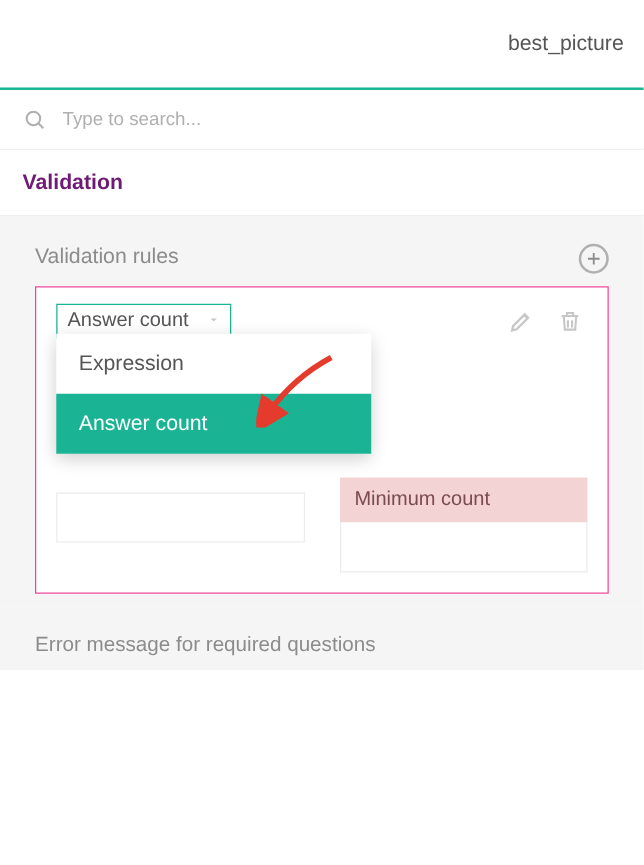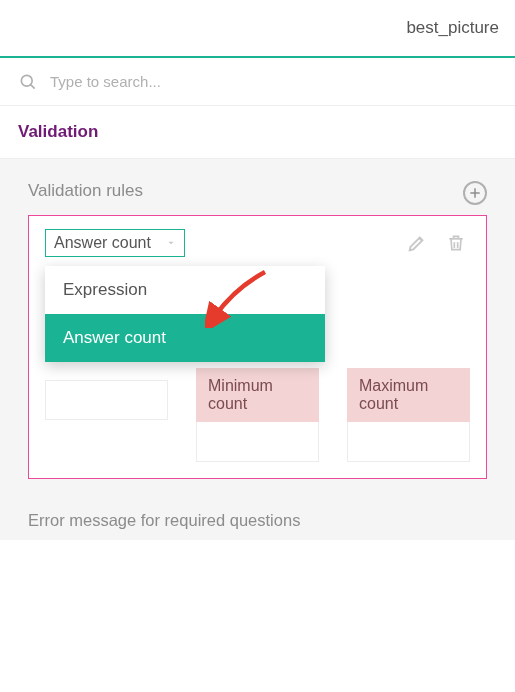--- a/index.html
+++ b/index.html
@@ -1,35 +1,35 @@
 <!DOCTYPE html>
 <html><head>
 <meta charset="utf-8">
 <style>
   * { box-sizing: border-box; margin: 0; padding: 0; }
   html, body { width: 515px; height: 692px; font-family: "Segoe UI", Arial, sans-serif; background: #fff; color: #333; overflow: hidden; }
-  .header { height: 58px; display: flex; align-items: center; justify-content: flex-end; padding: 0 16px 0 0; font-size: 17px; color: #555; border-bottom: 2px solid #1ab394; }
+  .header { height: 72px; display: flex; align-items: center; justify-content: flex-end; padding: 0 16px 0 0; font-size: 17px; color: #555; border-bottom: 2px solid #1ab394; }
   .search-bar { height: 48px; display: flex; align-items: center; padding: 0 18px; gap: 12px; border-bottom: 1px solid #eee; }
   .search-input { flex: 1; border: none; outline: none; font-size: 15px; color: #555; }
   .search-input::placeholder { color: #b0b0b0; }
   .search-icon svg { display: block; }
   .section-title { padding: 16px 18px; font-size: 17px; font-weight: 600; color: #701a75; border-bottom: 1px solid #eee; background: #fff; }
   .validation-area { background: #f5f5f5; padding: 22px 28px 10px 28px; }
   .rules-header { display: flex; align-items: flex-start; justify-content: space-between; margin-bottom: 10px; }
   .rules-header-title { font-size: 17px; color: #8c8c8c; }
   .add-btn { border: 2px solid #b0b0b0; border-radius: 50%; width: 24px; height: 24px; display: flex; align-items: center; justify-content: center; background: transparent; cursor: pointer; color: #8c8c8c; }
   .add-btn svg { display: block; }
   .rule-block { background: #fff; border: 1px solid #ec4899; padding: 12px 16px 16px 16px; position: relative; }
   .rule-head { display: flex; align-items: center; gap: 10px; position: relative; }
   .select-box { border: 1.5px solid #1ab394; padding: 4px 8px; display: flex; align-items: center; gap: 6px; font-size: 16px; color: #555; background: #fff; cursor: pointer; min-width: 140px; }
   .select-box .caret { margin-left: auto; }
   .spacer { flex: 1; }
   .icon-btn { background: none; border: none; cursor: pointer; color: #c7c7c7; padding: 4px; }
   .icon-btn svg { display: block; }
-  .dropdown { position: absolute; top: 38px; left: 0; width: 280px; background: #fff; box-shadow: 0 4px 14px rgba(0,0,0,.2); z-index: 30; }
+  .dropdown { position: absolute; top: 25px; left: 0; width: 252px; background: #fff; box-shadow: 0 4px 14px rgba(0,0,0,.2); z-index: 30; }
   .dropdown-item { padding: 14px 18px; font-size: 17px; color: #555; cursor: pointer; }
   .dropdown-item.selected { background: #1ab394; color: #fff; font-weight: 500; }
   .fields { margin-top: 110px; display: flex; flex-direction: row; gap: 28px; }
   .field-label { background: #f3d3d4; color: #7a4b4f; padding: 9px 12px; font-size: 16px; }
   .field-input { width: 100%; border: 1px solid #ececec; border-top: none; height: 40px; padding: 0 10px; font-size: 15px; outline: none; background: #fff; }
   .arrow-svg { position: absolute; top: 52px; left: 176px; z-index: 40; pointer-events: none; }
   .bottom-label { padding: 22px 28px 10px 28px; font-size: 16.5px; color: #8c8c8c; background: #f5f5f5; }
   .first-input-block { margin-top: 12px; }
 </style>
 </head>
@@ -105,21 +105,17 @@
     </svg>
 
     <div class="fields">
       <div class="first-input-block">
         <input class="field-input" style="border-top: 1px solid rgb(236, 236, 236);">
       </div>
       <div>
         <div class="field-label">Minimum count</div>
         <input class="field-input" value="" style="">
       </div>
-      <div>
-        <div class="field-label">Maximum count</div>
-        <input class="field-input" value="" style="">
-      </div>
     </div>
   </div>
 </div>
 
 <div class="bottom-label">Error message for required questions</div>
 
 </body></html>

